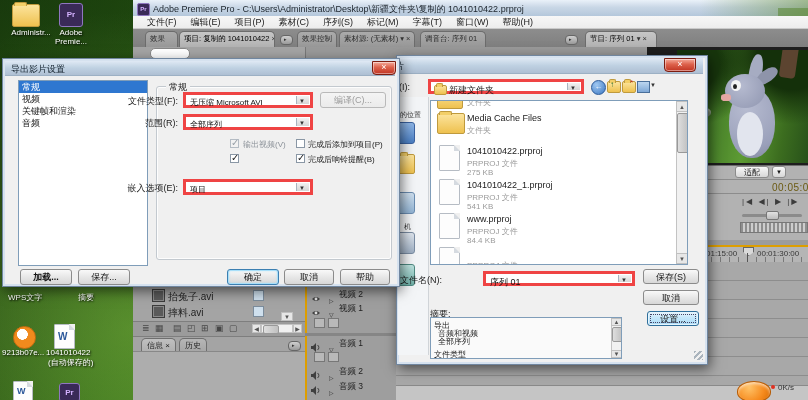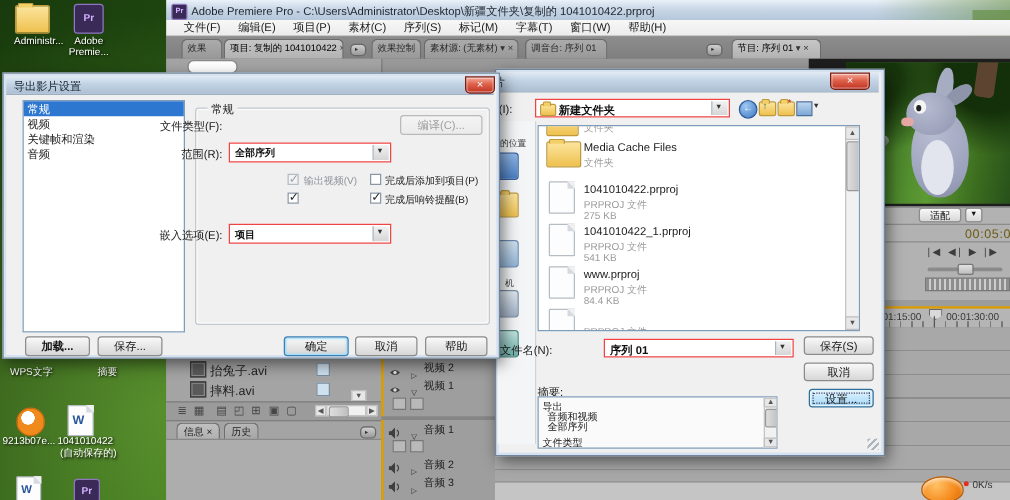--- a/index.html
+++ b/index.html
@@ -29,21 +29,21 @@
   .tabdrop::after{content:" ▾ ×";color:#333;}
   .panelbtn{width:11px;height:8px;border-radius:4px;background:linear-gradient(#cfcfcf,#9a9a9a);border:1px solid #666;}
   .panelbtn::after{content:"▸";font-size:5px;color:#333;position:absolute;left:3px;top:0px;}
 
   
   .btn{background:linear-gradient(#f9f9f9,#e9e9e9 45%,#d7d7d7);border:1px solid #8b8b8b;border-radius:3px;
     font-size:9px;color:#161616;text-align:center;box-sizing:border-box;}
   .btn.default{border-color:#3c7fb1;box-shadow:inset 0 0 3px #8ed6f8, inset 0 0 0 1px #b6e3f9;}
   .btn.bluehl{background:linear-gradient(#e9f6fe,#c4e7fb 45%,#a9daf6);border-color:#2f6f9b;box-shadow:inset 0 0 0 1px #e4f4fd;outline:1px dotted #446;outline-offset:-4px;}
   .btn.disabled{color:#9d9d9d;background:linear-gradient(#f4f4f4,#ebebeb);border-color:#b9b9b9;}
-  .combo{background:#fff;border:1px solid #ef4444;box-sizing:border-box;font-weight:bold;}
+  .combo{background:#fff;border:3px solid #ef4444;box-sizing:border-box;}
   .cval{position:absolute;left:4px;top:2px;font-size:8px;color:#111;white-space:nowrap;}
   .cbtn{position:absolute;right:1px;top:1px;bottom:1px;width:12px;background:linear-gradient(#f2f2f2,#d6d6d6);border-left:1px solid #a8b4c0;}
   .cbtn::after{content:"▼";font-size:6px;color:#333;position:absolute;left:2px;top:2px;}
   .cb{background:#fff;border:1px solid #8a97a5;width:9px;height:9px;box-sizing:border-box;}
   .cb.on::after{content:"✓";position:absolute;left:0;top:-3px;font-size:10px;color:#222;}
   .cb.dis{background:#f2f2f2;border-color:#b4bcc4;}
   .cb.dis::after{color:#98a0a8;}
   .lbl9{font-size:9px;color:#1b1b1b;white-space:nowrap;}
   .lbl8{font-size:8px;color:#1b1b1b;white-space:nowrap;}
   .sub{color:#9b9b9b;}
@@ -367,20 +367,24 @@
       <div class="cat sel">常规</div>
       <div class="cat">视频</div>
       <div class="cat">关键帧和渲染</div>
       <div class="cat">音频</div>
     </div>
 
     <div class="abs groupbox" style="left:156px;top:86px;width:234px;height:172px;"></div>
     <span class="abs lbl9" style="left:166px;top:81px;background:#f0f0f0;padding:0 3px;">常规</span>
 
     <span class="abs lbl9" style="left:98px;top:95px;width:80px;text-align:right;">文件类型(F):</span>
+    <div class="abs combo" style="left:183px;top:92px;width:130px;height:16px;">
+      <span class="cval">无压缩 Microsoft AVI</span>
+      <span class="cbtn"></span>
+    </div>
     <div class="abs btn disabled" style="left:320px;top:92px;width:66px;height:16px;line-height:15px;">编译(C)...</div>
 
     <span class="abs lbl9" style="left:98px;top:117px;width:80px;text-align:right;">范围(R):</span>
     <div class="abs combo" style="left:183px;top:114px;width:130px;height:16px;">
       <span class="cval">全部序列</span>
       <span class="cbtn"></span>
     </div>
 
     <div class="abs cb on dis" style="left:230px;top:139px;"></div>
     <span class="abs lbl8" style="left:243px;top:139px;color:#8d939a;">输出视频(V)</span>

